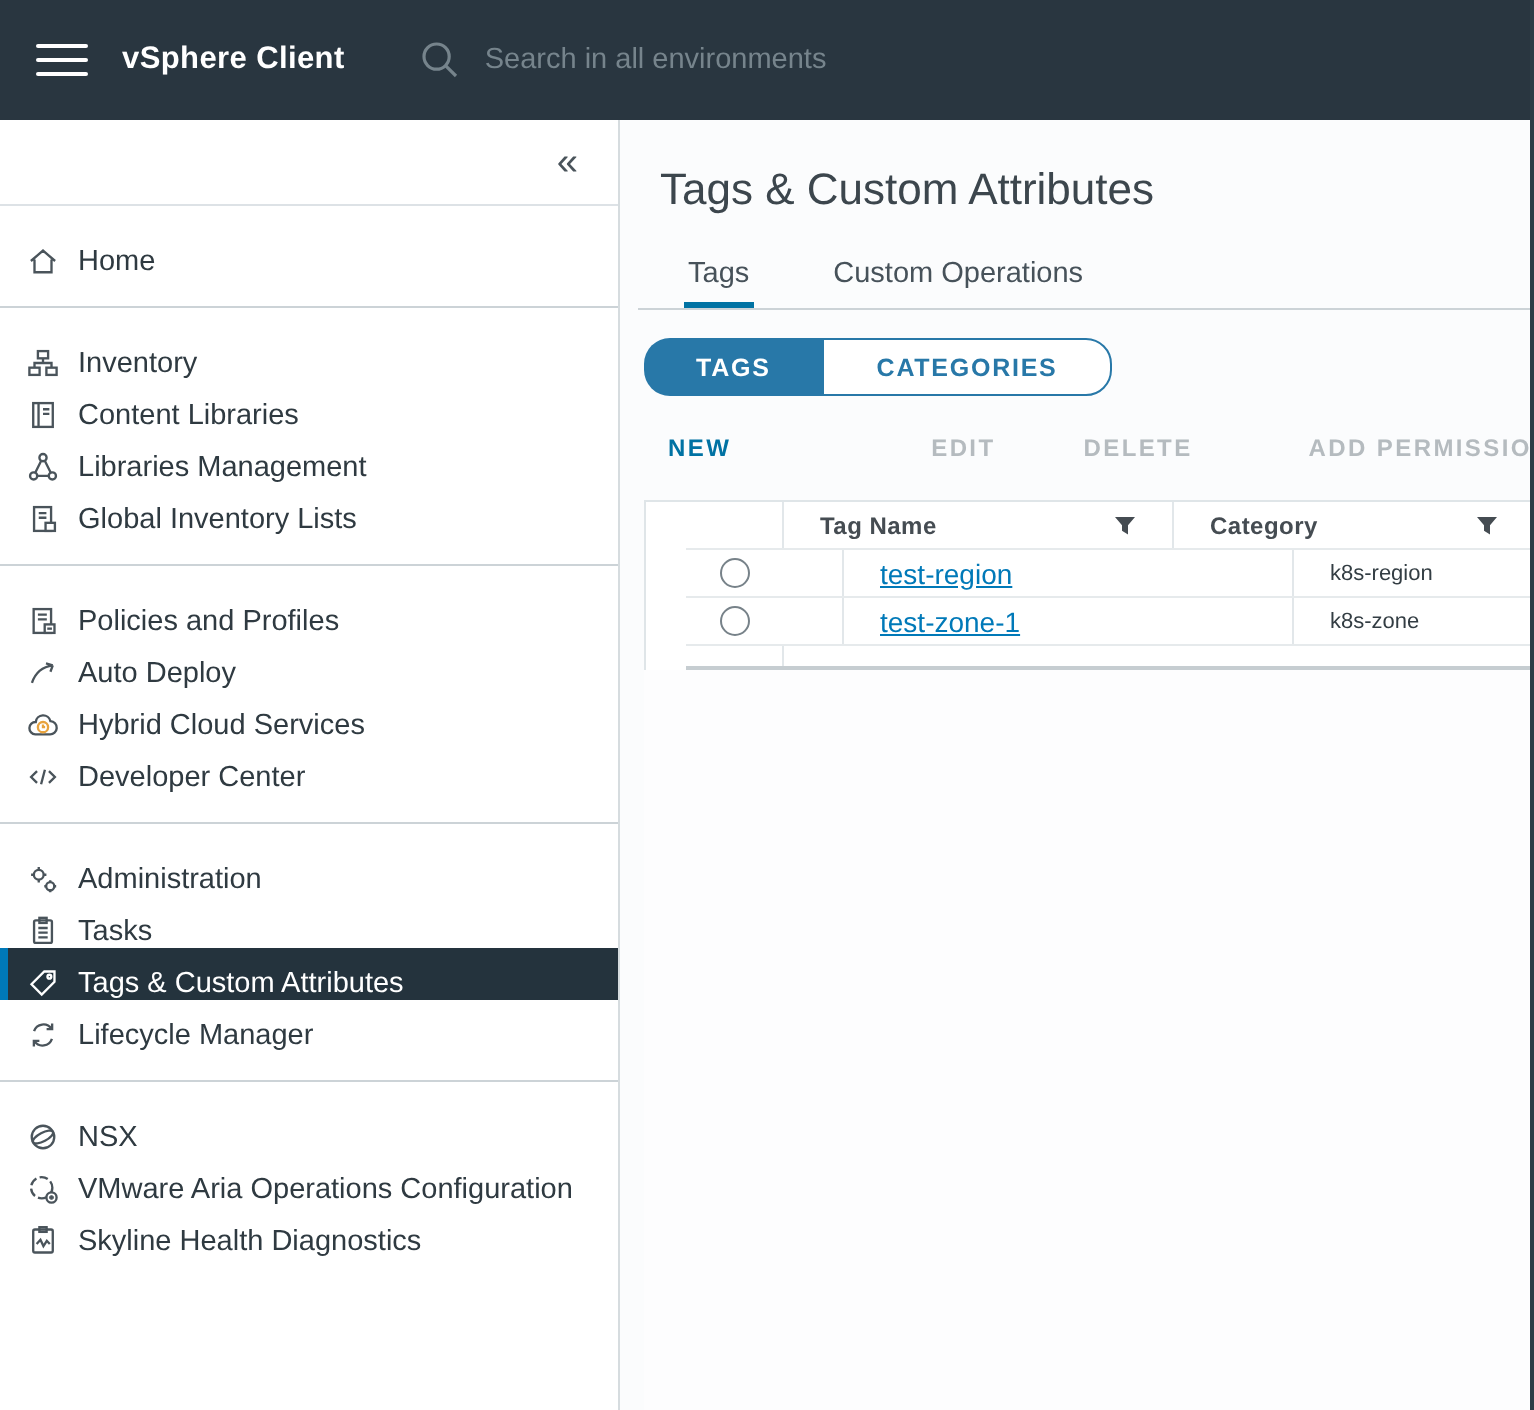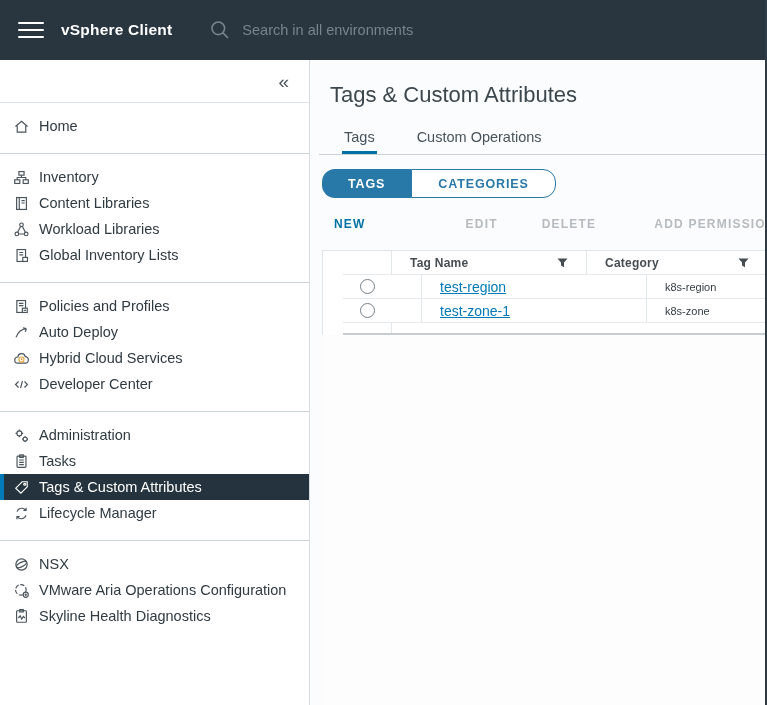--- a/index.html
+++ b/index.html
@@ -31,21 +31,21 @@
     background:#fff; border-right:1px solid #d6dcdf;
   }
   .collapse-row {
     height:43px; display:flex; align-items:center; justify-content:flex-end;
     padding-right:20px; border-bottom:1px solid #dde2e6;
   }
   .collapse-glyph { font-size:19px; color:#4a545b; cursor:pointer; line-height:1; }
   .nav-section { padding:10px 0 14px 0; border-bottom:1px solid #ccd3d7; }
   .nav-section.last { border-bottom:none; }
   .nav-item {
-    height:26px; display:flex; align-items:center; gap:9px;
+    height:26px; display:flex; align-items:flex-end; gap:9px;
     padding-left:13px; font-size:14.5px; color:#2f3a41; cursor:pointer; white-space:nowrap;
   }
   .nav-item .nicon { width:17px; height:17px; flex:0 0 17px; display:flex; align-items:center; justify-content:center; }
   .nav-item svg { stroke:#4a545b; fill:none; stroke-width:1.1; display:block; }
   .nav-item.selected {
     background:#24333d; color:#fff; border-left:4px solid #0079b8; padding-left:9px;
   }
   .nav-item.selected svg { stroke:#fff; }
 
   
@@ -154,21 +154,21 @@
       </div>
       <div class="nav-item">
         <span class="nicon">
           <svg width="17" height="17" viewBox="0 0 16 16">
               <circle cx="8" cy="3.6" r="1.7"></circle>
               <circle cx="3.6" cy="12.2" r="1.7"></circle>
               <circle cx="12.4" cy="12.2" r="1.7"></circle>
               <path d="M7.1 5.2 4.4 10.6 M8.9 5.2 11.6 10.6 M5.4 12.2 h5.2"></path>
             </svg>
         </span>
-        <span>Workload Libraries</span>
+        <span>Libraries Management</span>
       </div>
       <div class="nav-item">
         <span class="nicon">
           <svg width="17" height="17" viewBox="0 0 16 16">
               <rect x="3.8" y="2.4" width="8" height="11.2"></rect>
               <path d="M6 5.2 h3.6 M6 7.4 h3.6"></path>
               <rect x="9.2" y="9.8" width="4.4" height="3.8" fill="#fff"></rect>
             </svg>
         </span>
         <span>Global Inventory Lists</span>

